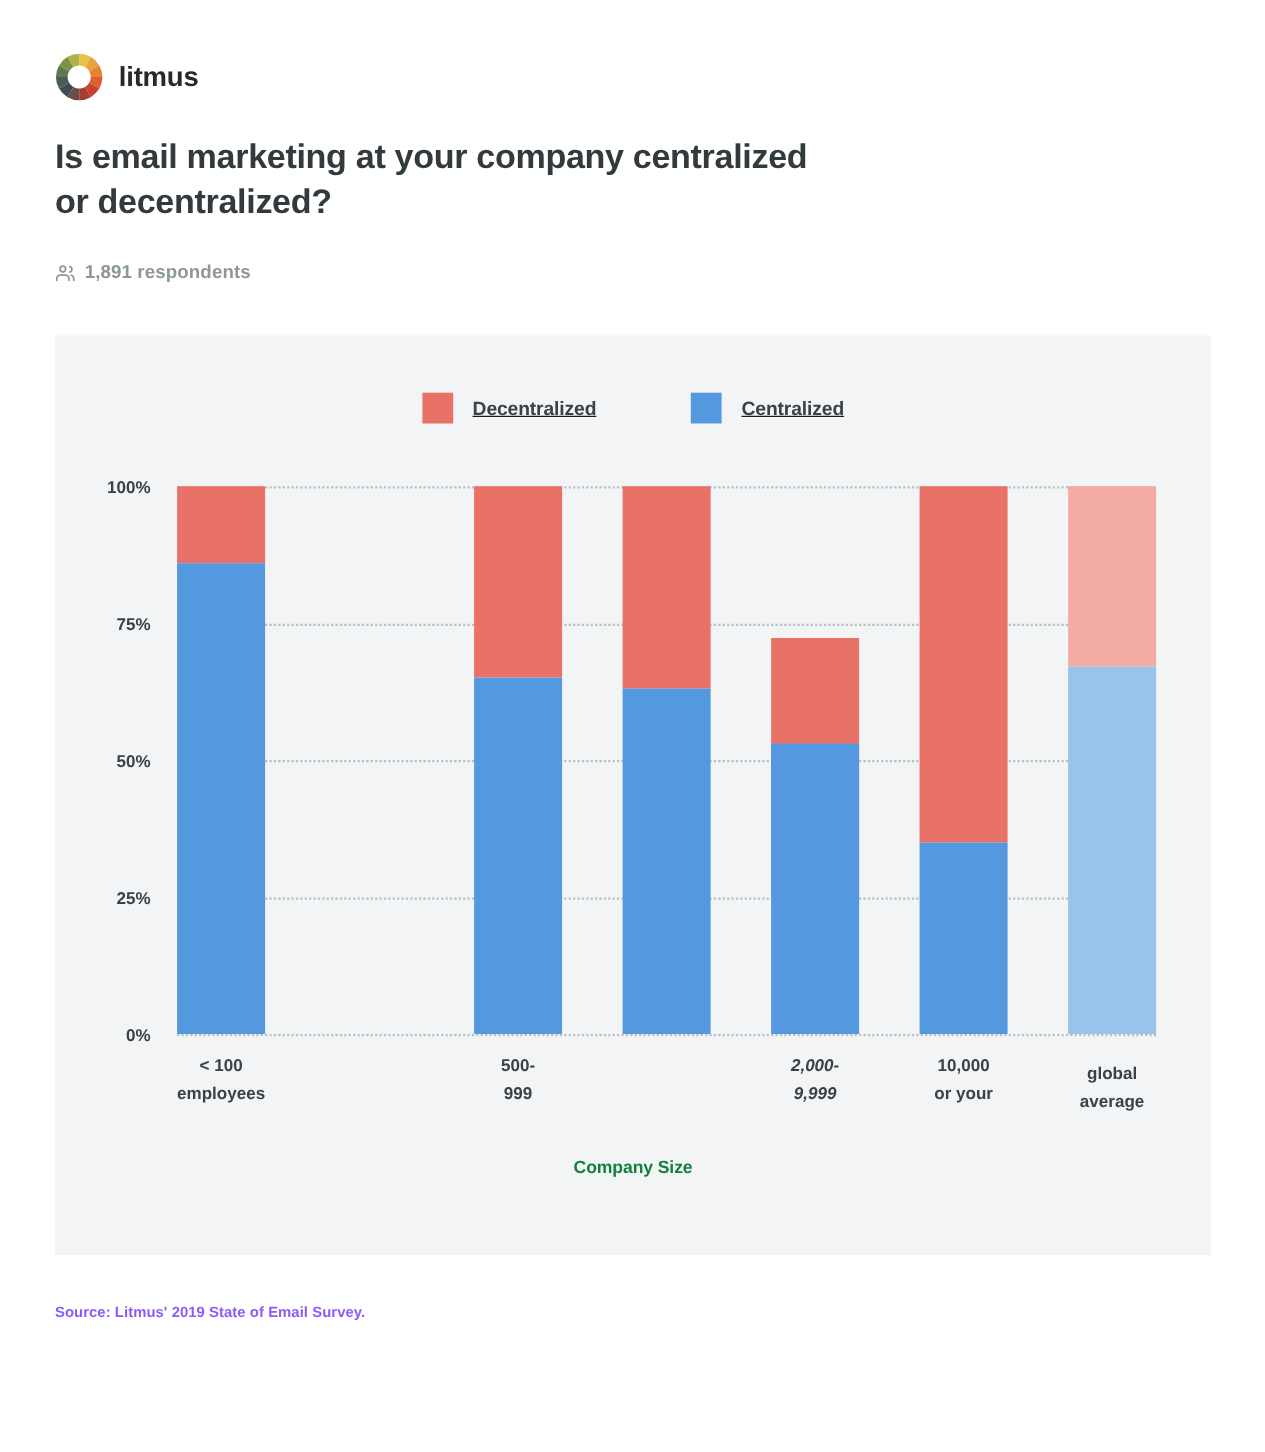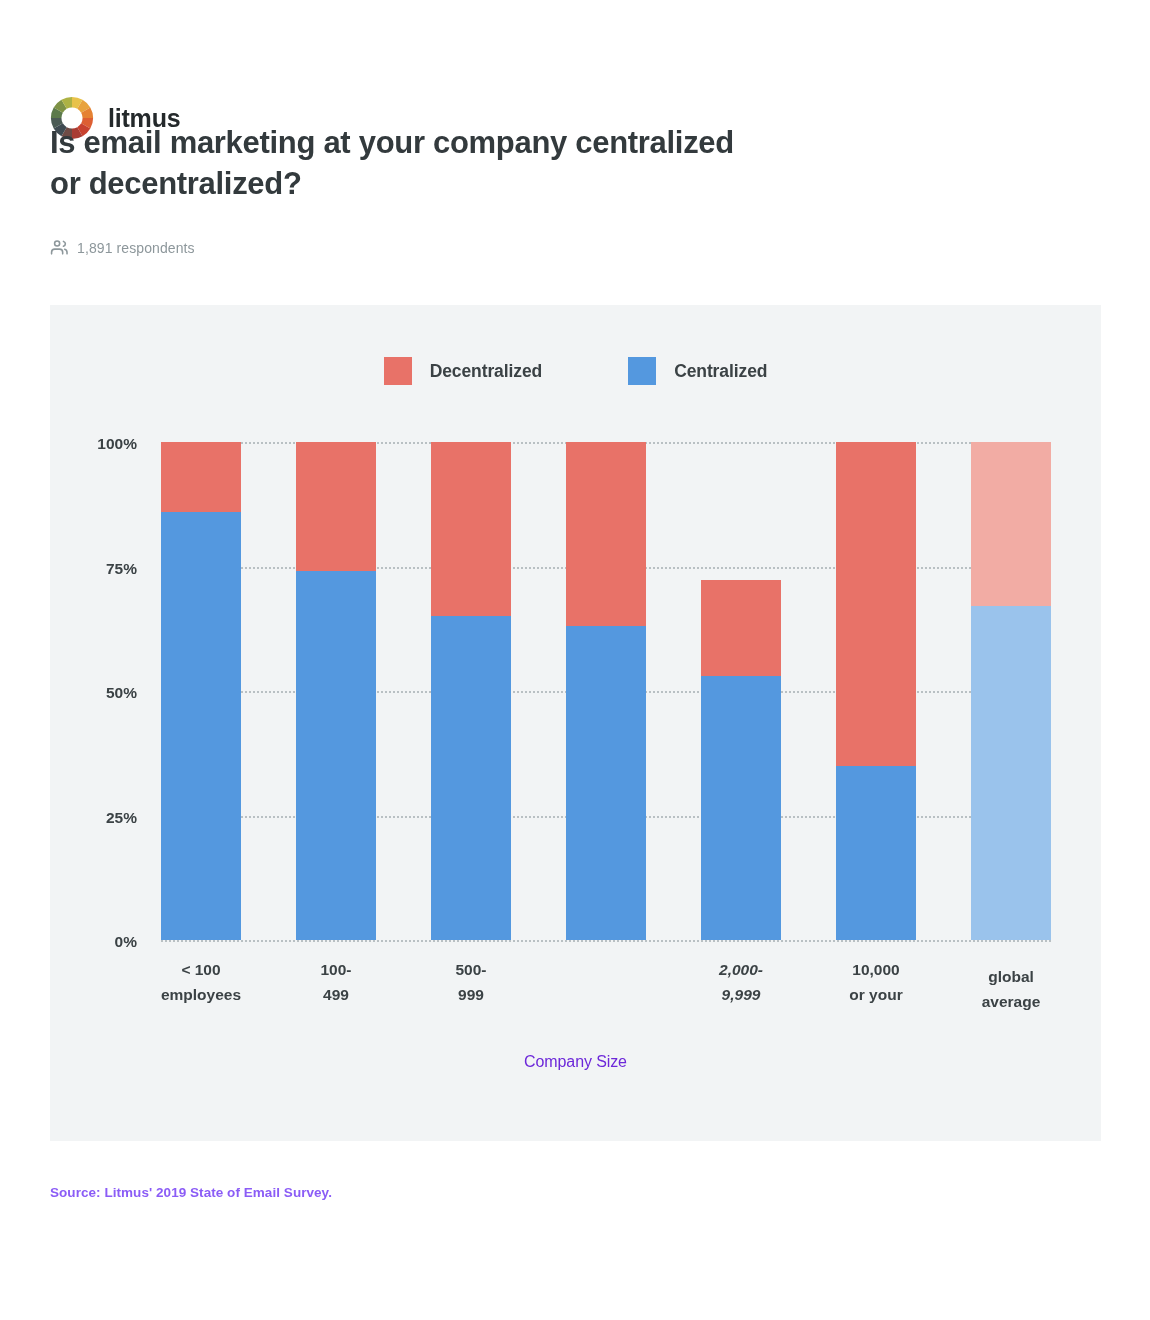--- a/index.html
+++ b/index.html
@@ -19,21 +19,20 @@
   }
 
   
   .brand {
     position: absolute;
     left: 50px;
     top: 48px;
     display: flex;
     align-items: center;
     gap: 14px;
-    margin-top: 48px;
   }
   .brand-mark { width: 44px; height: 44px; display: block; }
   .brand-name {
     font-size: 25px;
     font-weight: 700;
     color: #24292b;
     letter-spacing: -0.2px;
     line-height: 1;
   }
 
@@ -52,22 +51,22 @@
   .respondents {
     position: absolute;
     left: 50px;
     top: 238px;
     display: flex;
     align-items: center;
     gap: 8px;
   }
   .respondents-icon { width: 19px; height: 19px; display: block; }
   .respondents-text {
-    font-size: 14px;
-    font-weight: 400;
+    font-size: 17px;
+    font-weight: 700;
     color: #8d979b;
     letter-spacing: 0.1px;
   }
 
   
   .panel {
     position: absolute;
     left: 50px;
     top: 305px;
     width: 1051px;
@@ -76,20 +75,21 @@
   }
 
   .legend {
     position: absolute;
     left: 0;
     top: 52px;
     width: 100%;
     display: flex;
     justify-content: center;
     gap: 86px;
+    text-decoration: underline;
   }
   .legend-item { display: flex; align-items: center; gap: 18px; }
   .legend-swatch { width: 28px; height: 28px; display: block; }
   .legend-label {
     font-size: 17.5px;
     font-weight: 700;
     color: #3b4245;
     letter-spacing: -0.1px;
   }
 
@@ -143,22 +143,22 @@
     color: #3b4245;
   }
 
   .axis-title {
     position: absolute;
     left: 0;
     top: 748px;
     width: 100%;
     text-align: center;
     font-size: 16px;
-    font-weight: 400;
-    color: #6d28d9;
+    font-weight: 700;
+    color: #15803d;
     letter-spacing: -0.1px;
   }
 
   .source {
     position: absolute;
     left: 50px;
     top: 1185px;
     font-size: 13.5px;
     font-weight: 600;
     color: #8b5cf6;
@@ -235,28 +235,20 @@
 
       <div class="bar" style="left: 0px; height: 498px;">
         <div class="seg seg-top" style="height: 69.72px; background: rgb(232, 114, 104);"></div>
         <div class="seg seg-bottom" style="height: 428.28px; background: rgb(84, 152, 223);"></div>
         <div class="xtick" style="left:-35px;">
           <span>&lt; 100</span><br>
           <span>employees</span>
         </div>
       </div>
 
-      <div class="bar" style="left: 135px; height: 498px;">
-        <div class="seg seg-top" style="height: 129.48px; background: rgb(232, 114, 104);"></div>
-        <div class="seg seg-bottom" style="height: 368.52px; background: rgb(84, 152, 223);"></div>
-        <div class="xtick" style="left:-35px;">
-          <span>100-</span><br>
-          <span>499</span>
-        </div>
-      </div>
 
       <div class="bar" style="left: 270px; height: 498px;">
         <div class="seg seg-top" style="height: 174.3px; background: rgb(232, 114, 104);"></div>
         <div class="seg seg-bottom" style="height: 323.7px; background: rgb(84, 152, 223);"></div>
         <div class="xtick" style="left:-35px;">
           <span>500-</span><br>
           <span>999</span>
         </div>
       </div>
 

